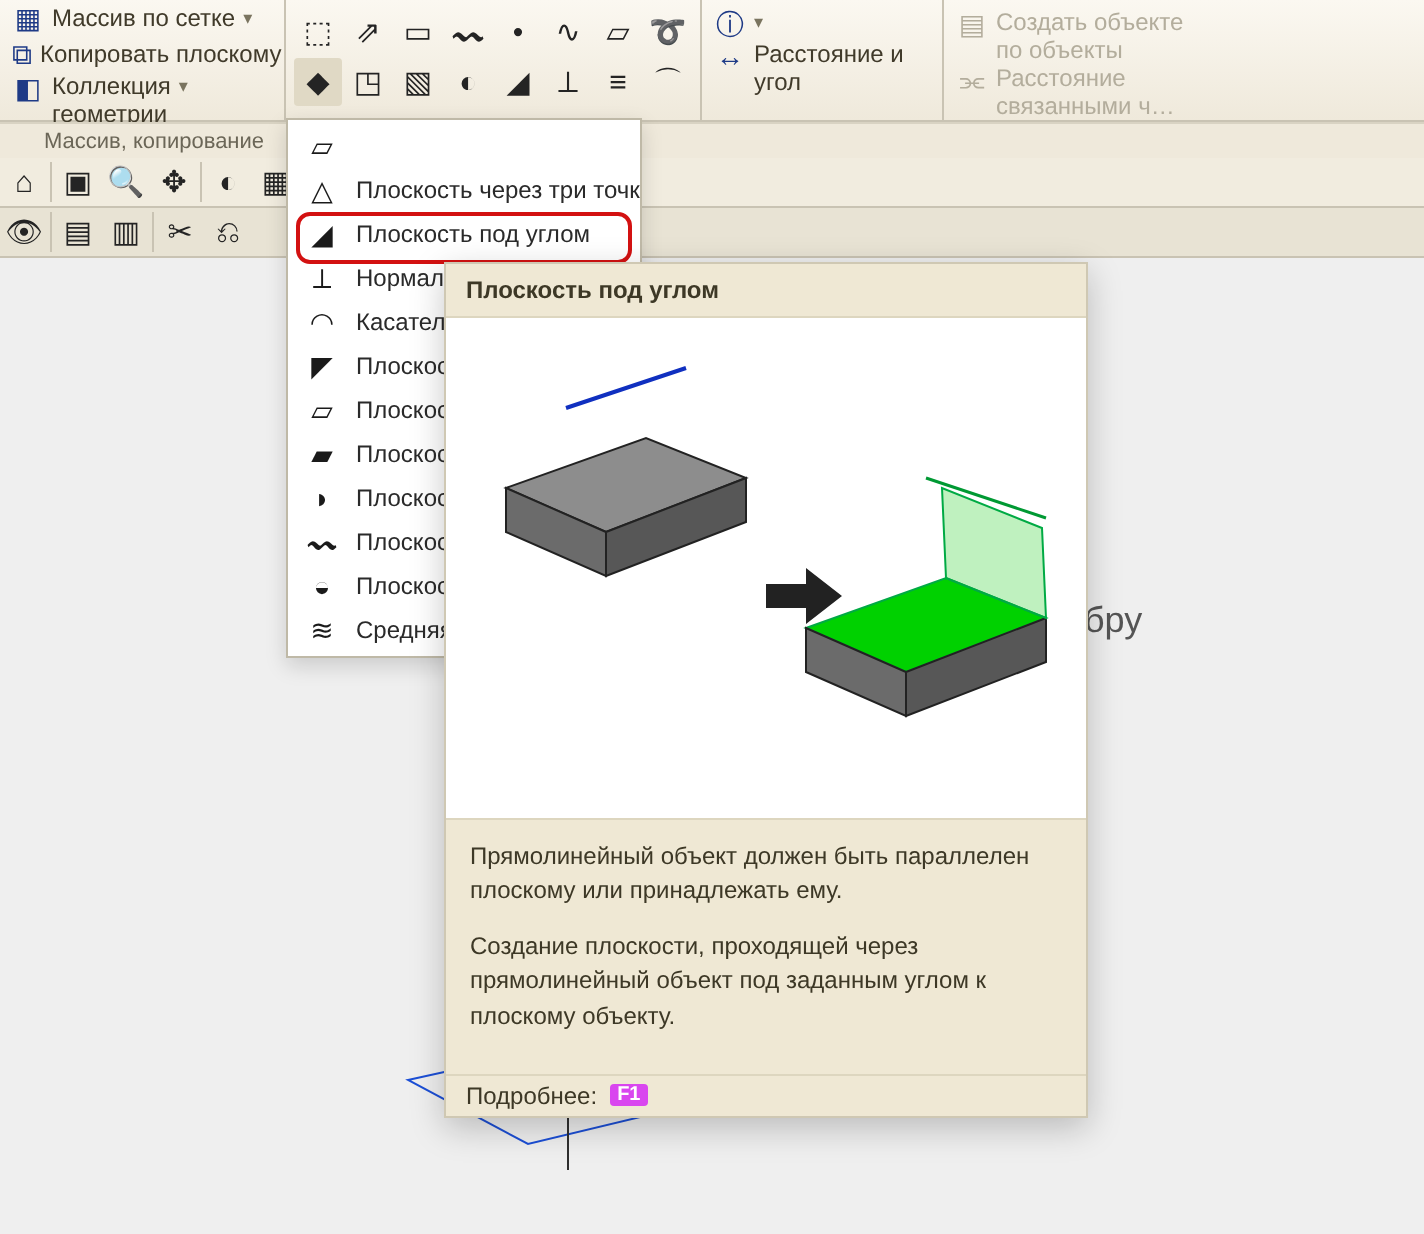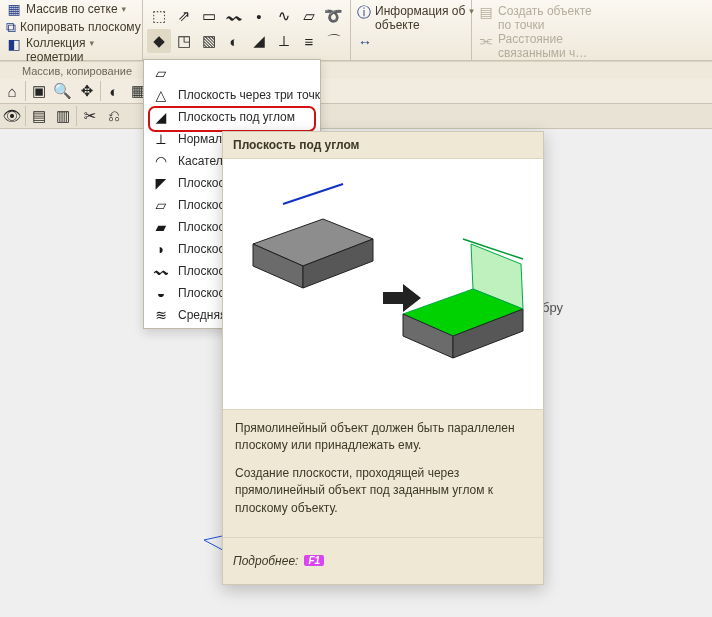--- a/index.html
+++ b/index.html
@@ -142,36 +142,36 @@
     padding:10px 12px;
     color:#3d3826;
     font-size:12px;
     line-height:1.45;
     border-top:1px solid #ddd6bf;
   }
   .tt-desc p { margin:0 0 10px 0; }
   .tt-more {
     background:#efe8d4;
     border-top:1px solid #ddd6bf;
-    padding:16px 10px;
+    padding:3px 10px;
     font-size:12px; color:#3d3826;
-    display:flex; align-items:center; gap:6px;font-style:italic;
+    display:flex; align-items:center; gap:6px;
   }
   .kbd {
     display:inline-block; padding:0 4px;
     background:#d946ef; color:#fff;
     font-size:10px; font-weight:700;
     border-radius:2px;
   }
 
   
   .leak {
     position:absolute;
     left: 542px; top: 300px;
-    font-size:13px; color:#555;
+    font-size:18px; color:#555;
     z-index:5;
   }
 </style>
 </head>
 <body>
 
 <svg class="wire" viewBox="0 0 260 130">
   <polygon points="20,60 120,38 180,68 80,92" fill="none" stroke="#1c4fd6" stroke-width="1"></polygon>
   <line x1="100" y1="60" x2="100" y2="105" stroke="#2f2f2f"></line>
   <line x1="100" y1="60" x2="175" y2="48" stroke="#c02020"></line>
@@ -221,37 +221,37 @@
         <div class="ib">◢</div>
         <div class="ib">⟂</div>
         <div class="ib">≡</div>
         <div class="ib">⌒</div>
       </div>
     </div>
 
     <div class="cell" style="width:120px; border-right:1px solid #c9c3b3; padding-top:4px;">
       <div class="btn-big small" style="height:auto; align-items:flex-start;">
         <span class="icon16">ⓘ</span>
-        <span>
-          <span style="display:block">Информация об</span>
-          <span style="display:block">объекте</span>
-        </span>
         <span class="dd">▾</span>
       </div>
       <div class="btn-big small" style="height:auto; align-items:flex-start;">
         <span class="icon16">↔</span>
+        <span>
+          <span style="display:block">Расстояние и</span>
+          <span style="display:block">угол</span>
+        </span>
       </div>
     </div>
 
     <div class="cell" style="padding-top:4px;">
       <div class="btn-big small disabled" style="height:auto; align-items:flex-start;">
         <span class="icon16 disabled">▤</span>
         <span>
           <span style="display:block">Создать объекте</span>
-          <span style="display:block">по точки</span>
+          <span style="display:block">по объекты</span>
         </span>
       </div>
       <div class="btn-big small disabled" style="height:auto; align-items:flex-start;">
         <span class="icon16 disabled">⫘</span>
         <span>
           <span style="display:block">Расстояние</span>
           <span style="display:block">связанными ч…</span>
         </span>
       </div>
     </div>

